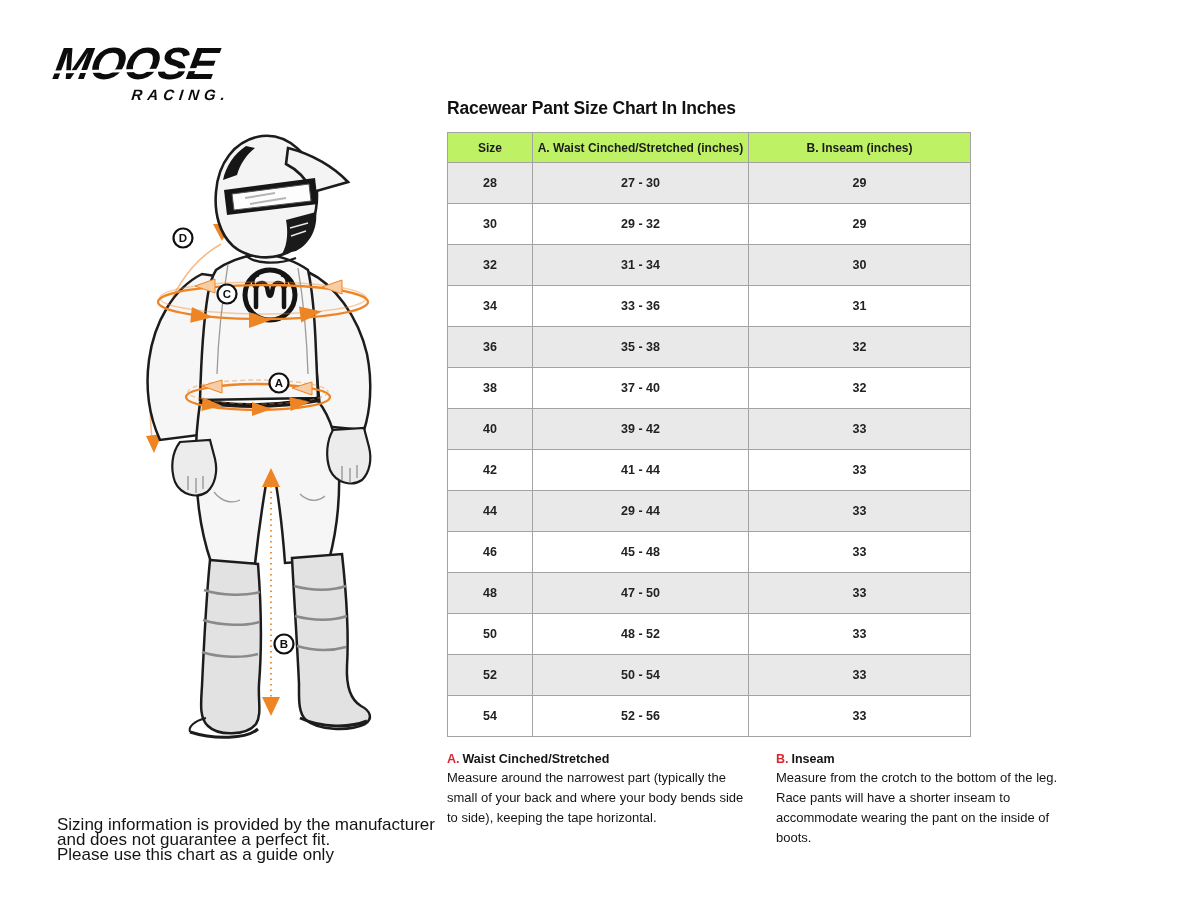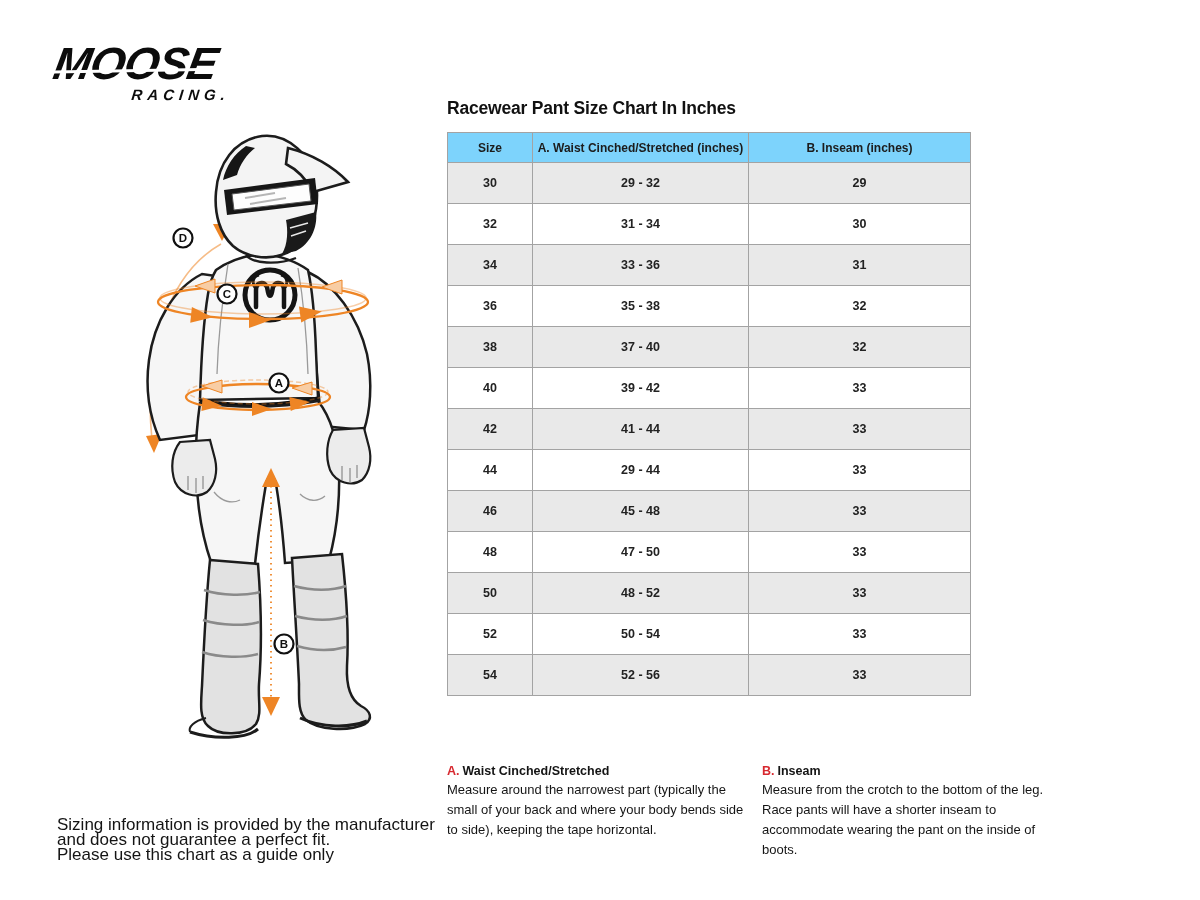--- a/index.html
+++ b/index.html
@@ -16,31 +16,31 @@
                letter-spacing:5px;color:#0c0c0c;margin-top:1px;transform:skewX(-6deg);}
 
   
   .rider{position:absolute;left:50px;top:112px;width:385px;height:635px;}
   .rider svg{display:block;}
 
   
   .chart-col{position:absolute;left:447px;top:98px;width:525px;}
   .chart-title{font-size:17.5px;font-weight:bold;color:#111;margin:0 0 13px 0;letter-spacing:-.2px;}
   table.size{border-collapse:collapse;table-layout:fixed;width:524px;border:1px solid #8f8f8f;}
-  table.size th{height:29px;background:#7dd3fc;border:1px solid #a3a3a3;
+  table.size th{height:29px;background:#bef264;border:1px solid #a3a3a3;
                 font-size:12px;font-weight:bold;color:#1c1c1c;text-align:center;padding:0;}
   table.size td{height:40px;border:1px solid #a3a3a3;background:#fff;
                 font-size:12.5px;font-weight:bold;color:#222;text-align:center;padding:0;}
   table.size tbody tr:nth-child(odd) td{background:#e9e9e9;}
   .col-size{width:85px;} .col-waist{width:216px;} .col-inseam{width:222px;}
 
   
   .howto{position:absolute;left:447px;top:752px;width:700px;}
   .howto-title{font-size:17.5px;font-weight:bold;color:#111;margin:0 0 9px 0;letter-spacing:-.2px;}
-  .howto-cols{display:flex;gap:13px;margin-top:12px;}
+  .howto-cols{display:flex;gap:27px;}
   .howto-item{width:302px;}
   .howto-sub{font-size:12.5px;font-weight:bold;color:#141414;}
   .howto-sub .letter{color:#d7282f;margin-right:3px;}
   .howto-text{font-size:13px;line-height:20px;color:#151515;margin-top:2px;}
 
   
   .disclaimer{position:absolute;left:57px;top:817px;width:400px;
               font-size:17px;line-height:15px;color:#141414;}
 </style>
 </head>
@@ -180,20 +180,25 @@
     </colgroup>
     <thead>
       <tr>
         <th>Size</th>
         <th>A. Waist Cinched/Stretched (inches)</th>
         <th>B. Inseam (inches)</th>
       </tr>
     </thead>
     <tbody>
         <tr>
+          <td>28</td>
+          <td>27 - 30</td>
+          <td>29</td>
+        </tr>
+        <tr>
           <td>30</td>
           <td>29 - 32</td>
           <td>29</td>
         </tr>
         <tr>
           <td>32</td>
           <td>31 - 34</td>
           <td>30</td>
         </tr>
         <tr>

